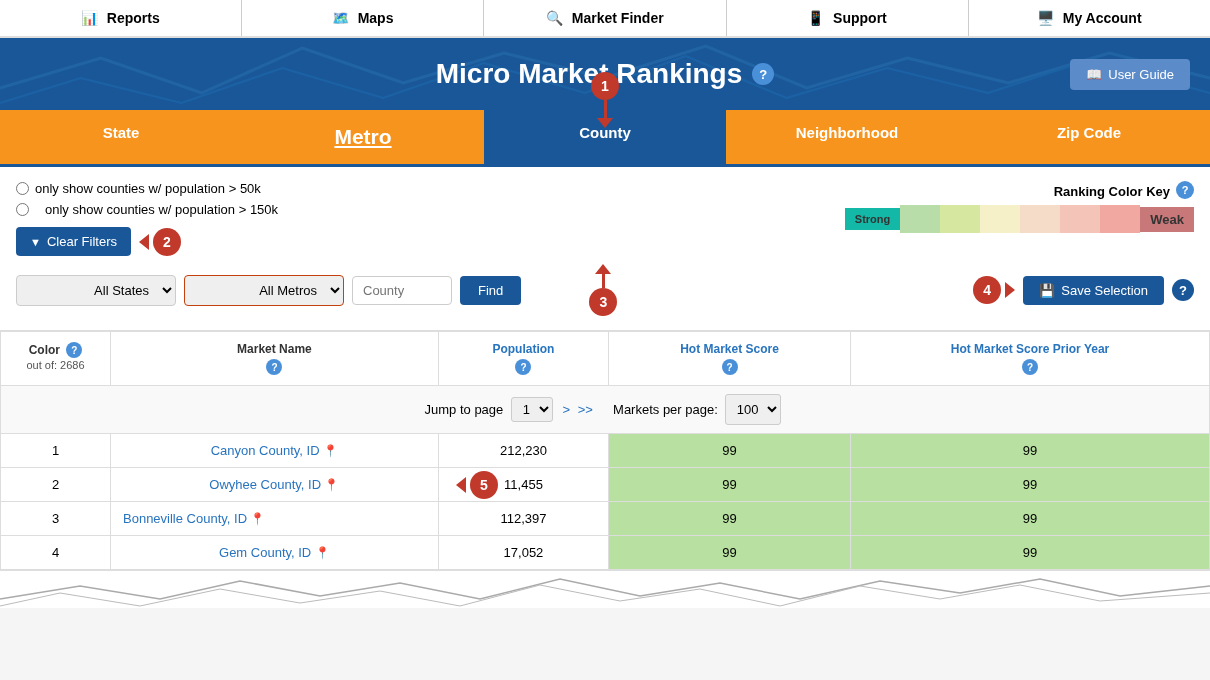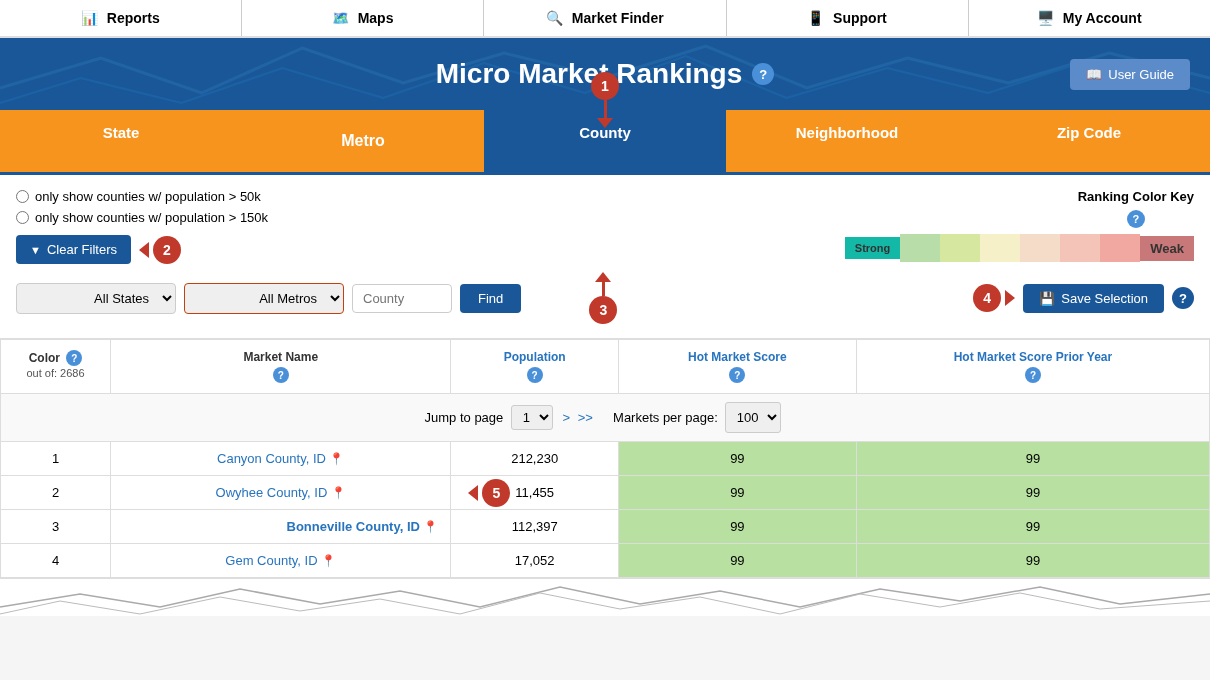--- a/index.html
+++ b/index.html
@@ -48,21 +48,21 @@
   <button style="position:absolute;right:20px;background:#5b8bc9;color:#fff;border:none;padding:8px 16px;border-radius:4px;cursor:pointer;font-size:13px;display:flex;align-items:center;gap:6px;z-index:1;">
     <span>📖</span>
     <span>User Guide</span>
   </button>
 </div>
 
 <div style="display:flex;border-bottom:3px solid #1a5799;">
   <div style="flex:1;padding:14px 10px;text-align:center;font-weight:bold;font-size:15px;cursor:pointer;color:#fff;background:#f7941d;">
     <span>State</span>
   </div>
-  <div style="flex:1;padding:22px 10px;text-align:center;font-weight:bold;font-size:16px;cursor:pointer;color:#fff;background:#f7941d;">
+  <div style="flex:1;padding:15px 10px;text-align:center;font-weight:bold;font-size:21px;cursor:pointer;color:#fff;background:#f7941d;text-decoration:underline;">
     <span>Metro</span>
   </div>
   <div style="flex:1;padding:14px 10px;text-align:center;font-weight:bold;font-size:15px;cursor:pointer;color:#fff;background:#1a5799;border-bottom:3px solid #1a5799;position:relative;">
     <span>County</span>
     
     <div style="position:absolute;top:-38px;left:50%;transform:translateX(-50%);display:flex;flex-direction:column;align-items:center;z-index:10;">
       <div style="width:28px;height:28px;background:#c0392b;border-radius:50%;color:#fff;font-weight:bold;font-size:14px;display:flex;align-items:center;justify-content:center;">
         <span>1</span>
       </div>
       <div style="width:3px;height:18px;background:#c0392b;"></div>
@@ -78,42 +78,42 @@
 </div>
 
 <div style="background:#fff;padding:14px 16px;border-bottom:1px solid #ddd;">
   <div style="display:flex;justify-content:space-between;align-items:flex-start;margin-bottom:8px;">
 
     <div style="display:flex;flex-direction:column;gap:6px;">
       <label style="display:flex;align-items:center;gap:6px;cursor:pointer;font-size:13px;">
         <input type="radio" name="pop-filter" style="">
         <span>only show counties w/ population &gt; 50k</span>
       </label>
-      <label style="display:flex;align-items:center;gap:6px;cursor:pointer;font-size:13px;">
+      <label style="display:flex;align-items:center;gap:16px;cursor:pointer;font-size:13px;">
         <input type="radio" name="pop-filter" style="">
         <span>only show counties w/ population &gt; 150k</span>
       </label>
 
       <div style="display:flex;align-items:center;gap:8px;margin-top:4px;position:relative;">
         <button style="background:#1a5799;color:#fff;border:none;padding:7px 14px;border-radius:4px;cursor:pointer;font-size:13px;display:flex;align-items:center;gap:6px;">
           <span style="font-size:11px;">▼</span>
           <span>Clear Filters</span>
         </button>
 
         <div style="display:flex;align-items:center;gap:4px;">
           <div style="width:0;height:0;border-top:8px solid transparent;border-bottom:8px solid transparent;border-right:10px solid #c0392b;"></div>
           <div style="width:28px;height:28px;background:#c0392b;border-radius:50%;color:#fff;font-weight:bold;font-size:14px;display:flex;align-items:center;justify-content:center;">
             <span>2</span>
           </div>
         </div>
       </div>
     </div>
 
     <div style="display:flex;flex-direction:column;align-items:flex-end;gap:6px;">
-      <div style="display:flex;align-items:center;gap:6px;flex-direction:column;">
+      <div style="display:flex;align-items:flex-end;gap:6px;">
         <span style="font-weight:bold;font-size:13px;">Ranking Color Key</span>
         <span style="display:inline-flex;align-items:center;justify-content:center;width:18px;height:18px;background:#4a90d9;border-radius:50%;color:#fff;font-size:11px;font-weight:bold;cursor:pointer;">?</span>
       </div>
       <div style="display:flex;align-items:center;gap:0;">
         <span style="background:#14b8a6;color:#333;padding:5px 10px;font-size:11px;font-weight:bold;">Strong</span>
         <div style="width:40px;height:28px;background:#b8dda8;"></div>
         <div style="width:40px;height:28px;background:#d6e8a0;"></div>
         <div style="width:40px;height:28px;background:#f5f0c8;"></div>
         <div style="width:40px;height:28px;background:#f5dcc8;"></div>
         <div style="width:40px;height:28px;background:#f5c4b8;"></div>
@@ -239,21 +239,21 @@
             </div>
           </div>
         </td>
         <td>11,455</td>
         <td style="background:#b8e0a0;">99</td>
         <td style="background:#b8e0a0;">99</td>
       </tr>
 
       <tr>
         <td>3</td>
-        <td style="text-align:right;font-weight:bold;">
+        <td style="text-align:left;">
           <a href="#" style="color:#2874be;text-decoration:none;">Bonneville County, ID</a>
           <span style="font-size:12px;">📍</span>
         </td>
         <td>112,397</td>
         <td style="background:#b8e0a0;">99</td>
         <td style="background:#b8e0a0;">99</td>
       </tr>
 
       <tr>
         <td>4</td>

